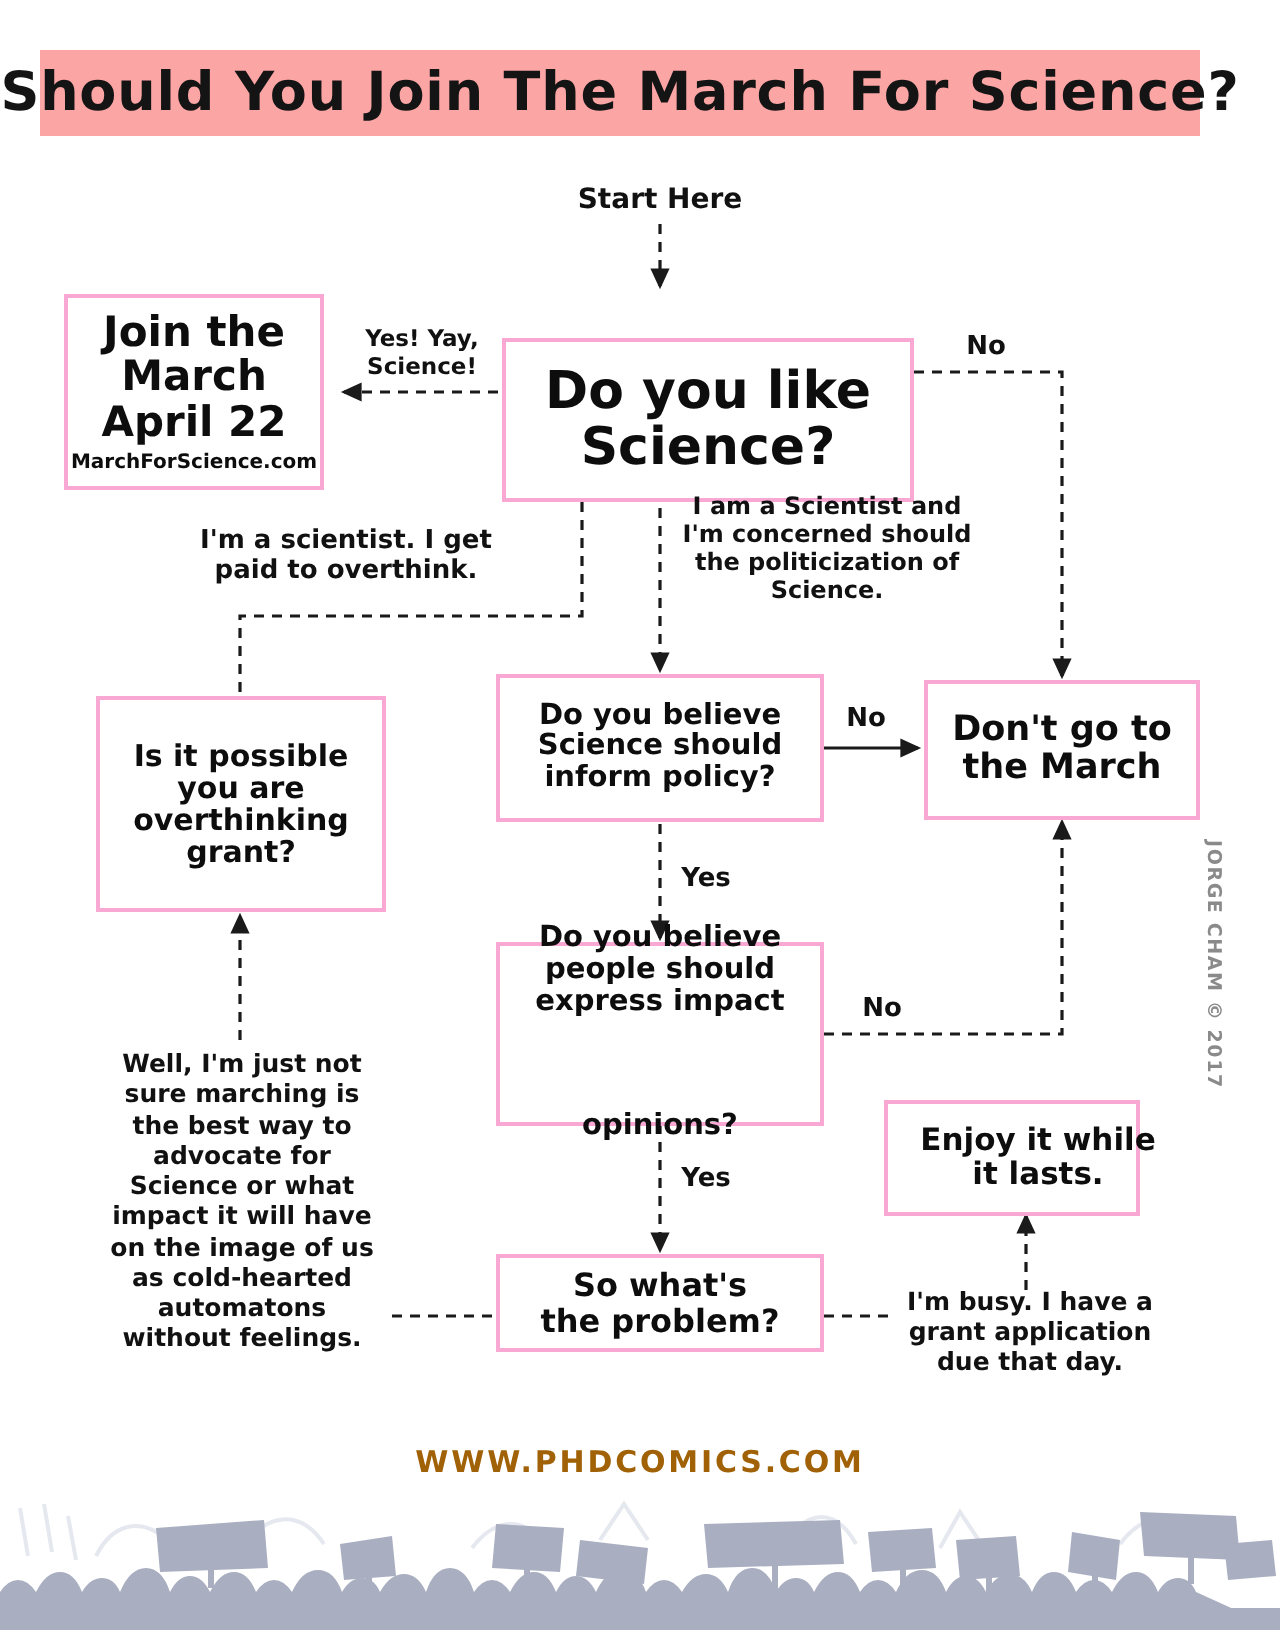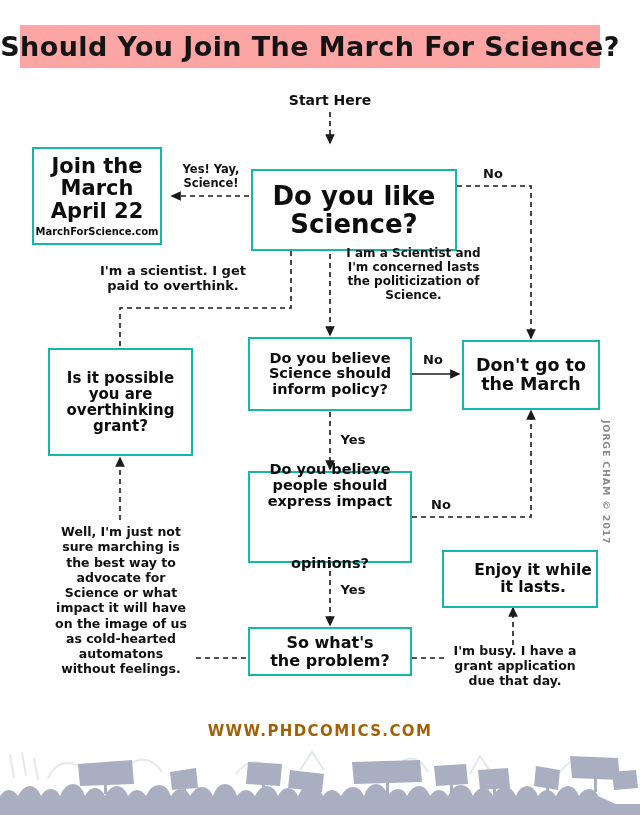--- a/index.html
+++ b/index.html
@@ -37,21 +37,21 @@
     font-weight: bold;
     letter-spacing: 0.4px;
     color: #141414;
     white-space: nowrap;
   }
 
   
   .node {
     position: absolute;
     background: #ffffff;
-    border: 2px solid #14b8a6;
+    border: 2px solid #f9a8d4;
     display: flex;
     flex-direction: column;
     align-items: center;
     justify-content: center;
     text-align: center;
     line-height: 1.08;
     font-weight: bold;
     color: #0d0d0d;
     padding: 2px 4px;
   }
@@ -155,21 +155,21 @@
     <span class="ln" style="font-size:26px;">Do you like</span>
     <span class="ln" style="font-size:26px;">Science?</span>
   </div>
 
   <div class="label" style="left:172px; top:163px; width:78px; font-size:11.5px;">Yes! Yay,
 Science!</div>
 
   <div class="label" style="left:478px; top:166px; width:30px; font-size:13px;">No</div>
 
   <div class="label" style="left:336px; top:246px; width:155px; font-size:12px;">I am a Scientist and
-I'm concerned lasts
+I'm concerned should
 the politicization of
 Science.</div>
 
   <div class="label" style="left:68px; top:263px; width:210px; font-size:13px;">I'm a scientist. I get
 paid to overthink.</div>
 
   <div class="node" style="left:48px; top:348px; width:145px; height:108px;">
     <span class="ln" style="font-size:15px;">Is it possible</span>
     <span class="ln" style="font-size:15px;">you are</span>
     <span class="ln" style="font-size:15px;">overthinking</span>
@@ -195,21 +195,21 @@
     <span class="ln" style="font-size:14.5px;">Do you believe</span>
     <span class="ln" style="font-size:14.5px;">people should</span>
     <span class="ln" style="font-size:14.5px;">express impact</span>
     <span class="ln" style="font-size:14.5px;margin-top:47px;">opinions?</span>
   </div>
 
   <div class="label" style="left:426px; top:497px; width:30px; font-size:13px;">No</div>
 
   <div class="label" style="left:336px; top:582px; width:34px; font-size:13px;">Yes</div>
 
-  <div class="node" style="left:442px; top:550px; width:156px; height:58px;padding-left:30px;">
+  <div class="node" style="left:442px; top:550px; width:128px; height:58px;padding-left:30px;">
     <span class="ln" style="font-size:15.5px;">Enjoy it while</span>
     <span class="ln" style="font-size:15.5px;">it lasts.</span>
   </div>
 
   <div class="node" style="left:248px; top:627px; width:164px; height:49px;">
     <span class="ln" style="font-size:16px;">So what's</span>
     <span class="ln" style="font-size:16px;">the problem?</span>
   </div>
 
   <div class="label" style="left:30px; top:524px; width:182px; font-size:12.5px; line-height:1.22;">Well, I'm just not

